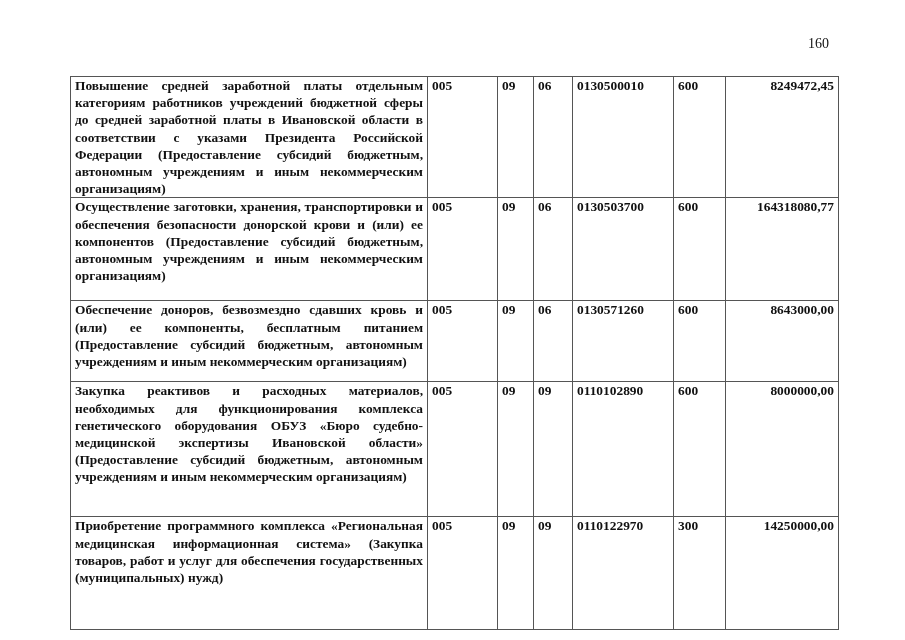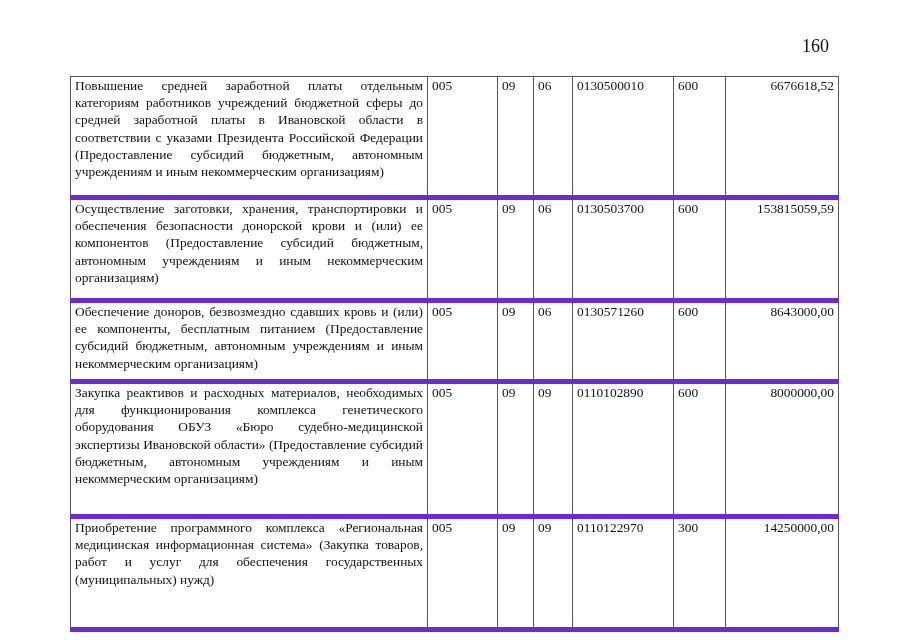--- a/index.html
+++ b/index.html
@@ -1,22 +1,22 @@
 <!DOCTYPE html>
 <html><head>
 <meta charset="utf-8">
 <style>
   html, body { margin: 0; padding: 0; background: #ffffff; }
   body { width: 905px; height: 640px; position: relative; overflow: hidden;
          font-family: "Liberation Serif", "DejaVu Serif", serif; color: #111; }
-  .page-number { position: absolute; top: 36px; right: 76px; font-size: 18px; }
+  .page-number { position: absolute; top: 36px; right: 76px; font-size: 14px; }
   table.budget { position: absolute; left: 70px; top: 76px; width: 768px;
                  border-collapse: collapse; table-layout: fixed; font-size: 13.4px; line-height: 17.2px; }
   table.budget td { border: 1px solid #555; vertical-align: top; padding: 0 4px; }
-  table.budget tr { border-bottom: 5px solid #6d28d9; }
+  table.budget tr { border-bottom: 1px solid #6d28d9; font-weight: bold; }
   td.desc { text-align: justify; text-align-last: left; padding-left: 5px; padding-right: 5px; }
   td.num { text-align: left; }
   td.amt { text-align: right; padding-right: 14px; }
   col.c0 { width: 357px; } col.c1 { width: 70px; } col.c2 { width: 36px; }
   col.c3 { width: 39px; } col.c4 { width: 101px; } col.c5 { width: 52px; } col.c6 { width: 113px; }
 </style>
 </head>
 <body>
 
 <div class="page-number">160</div>
@@ -32,30 +32,30 @@
       <col class="c6">
     </colgroup>
   <tbody>
     <tr style="height:121px">
       <td class="desc">Повышение средней заработной платы отдельным категориям работников учреждений бюджетной сферы до средней заработной платы в Ивановской области в соответствии с указами Президента Российской Федерации (Предоставление субсидий бюджетным, автономным учреждениям и иным некоммерческим организациям)</td>
       <td class="num">005</td>
       <td class="num">09</td>
       <td class="num">06</td>
       <td class="num">0130500010</td>
       <td class="num">600</td>
-      <td class="amt">6676618,52</td>
+      <td class="amt">8249472,45</td>
     </tr>
     <tr style="height:103px">
       <td class="desc">Осуществление заготовки, хранения, транспортировки и обеспечения безопасности донорской крови и (или) ее компонентов (Предоставление субсидий бюджетным, автономным учреждениям и иным некоммерческим организациям)</td>
       <td class="num">005</td>
       <td class="num">09</td>
       <td class="num">06</td>
       <td class="num">0130503700</td>
       <td class="num">600</td>
-      <td class="amt">153815059,59</td>
+      <td class="amt">164318080,77</td>
     </tr>
     <tr style="height:81px">
       <td class="desc">Обеспечение доноров, безвозмездно сдавших кровь и (или) ее компоненты, бесплатным питанием (Предоставление субсидий бюджетным, автономным учреждениям и иным некоммерческим организациям)</td>
       <td class="num">005</td>
       <td class="num">09</td>
       <td class="num">06</td>
       <td class="num">0130571260</td>
       <td class="num">600</td>
       <td class="amt">8643000,00</td>
     </tr>

